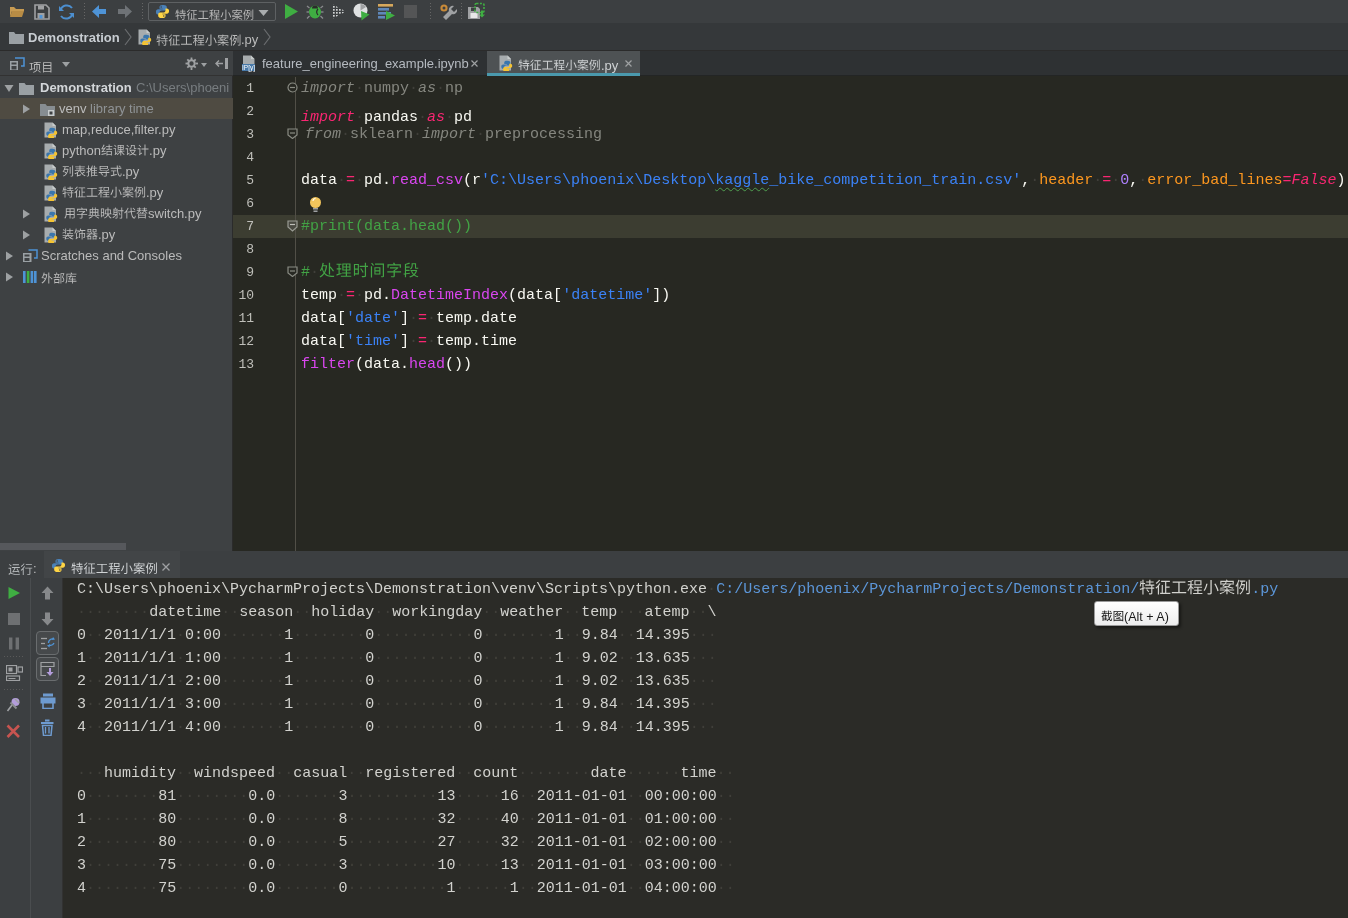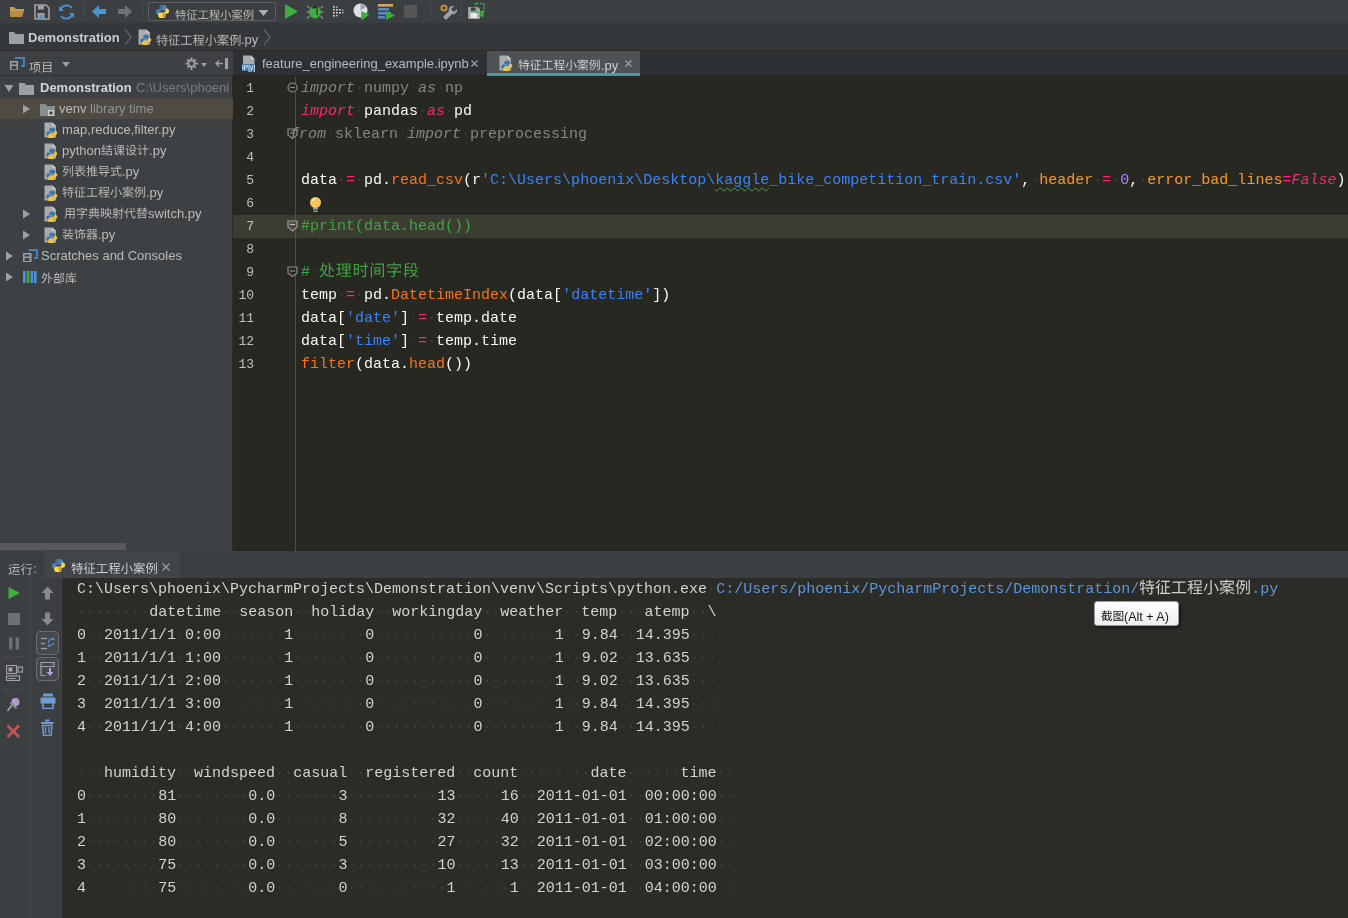--- a/index.html
+++ b/index.html
@@ -1,21 +1,21 @@
 <!DOCTYPE html>
 <html><head><meta charset="utf-8"><style>
 *{margin:0;padding:0;box-sizing:border-box}
 html,body{width:1348px;height:918px;overflow:hidden;background:#2b2b27}
 body{font-family:"Liberation Sans",sans-serif;position:relative}
 .abs{position:absolute}
 svg{display:inline-block}
 pre{font-family:"Liberation Mono",monospace;font-size:15px;line-height:23px;}
 .ui{font-size:13px;color:#bbbbbb}
 .w{color:#f8f8f2}.pk{color:#f92672}.str{color:#3b82f6}.num{color:#ae81ff}
-.fn{color:#f97316}.cm{color:#42a345}.gr{color:#85867f}.orn{color:#fd971f}
+.fn{color:#d946ef}.cm{color:#42a345}.gr{color:#85867f}.orn{color:#fd971f}
 .it{font-style:italic}
 .wd{color:#403f3a}
 </style></head>
 <body>
 <div class="abs" style="left:0;top:0;width:1348px;height:23px;background:#3c3f41"></div>
 <svg class="abs" style="left:8px;top:3px" width="17" height="17">
     <path d="M1 4 h5 l2 2 h8 v2 H4 L2 14 V4 Z" fill="#c79b52"></path>
     <path d="M4 8 h12 l-2 6 H2 Z" fill="#b88c45"></path>
   </svg>
 <svg class="abs" style="left:33px;top:3px" width="17" height="17">
@@ -373,22 +373,22 @@
 <svg class="abs" style="left:287px;top:266px" width="11" height="11">
     <path d="M1 1 h9 v6 l-4.5 3.5 L1 7 Z" fill="#272822" stroke="#8a8c84" stroke-width="1.2"></path>
     <path d="M3 5 h5" stroke="#8a8c84" stroke-width="1.2"></path>
   </svg>
 <svg class="abs" style="left:308px;top:196px" width="15" height="17">
     <circle cx="7.5" cy="6.5" r="5.5" fill="#f2c55c"></circle>
     <path d="M5 12 h5 v1.5 h-5 Z M5.5 14.5 h4 v1.5 h-4Z" fill="#9fa1a3"></path>
     <path d="M5 5 a2.5 2.5 0 0 1 2.5-2.5" fill="none" stroke="#fff" stroke-width="1.1"></path>
   </svg>
 <pre class="abs" style="left:301px;top:77px;height:23px"><span class="gr"><span class="it">import</span><span class="wd">·</span>numpy<span class="wd">·</span><span class="it">as</span><span class="wd">·</span>np</span></pre>
-<pre class="abs" style="left:301px;top:100px;height:23px"><span class="pk it">import</span><span class="w"><span class="wd">·</span>pandas<span class="wd">·</span></span><span class="pk it">as</span><span class="w"><span class="wd">·</span>pd</span></pre>
-<pre class="abs" style="left:290px;top:123px;height:23px"><span class="gr"><span class="it">from</span><span class="wd">·</span>sklearn<span class="wd">·</span><span class="it">import</span><span class="wd">·</span>preprocessing</span></pre>
+<pre class="abs" style="left:301px;top:106px;height:23px"><span class="pk it">import</span><span class="w"><span class="wd">·</span>pandas<span class="wd">·</span></span><span class="pk it">as</span><span class="w"><span class="wd">·</span>pd</span></pre>
+<pre class="abs" style="left:305px;top:123px;height:23px"><span class="gr"><span class="it">from</span><span class="wd">·</span>sklearn<span class="wd">·</span><span class="it">import</span><span class="wd">·</span>preprocessing</span></pre>
 <pre class="abs" style="left:301px;top:169px;height:23px"><span class="w">data<span class="wd">·</span></span><span class="pk">=</span><span class="w"><span class="wd">·</span>pd.</span><span class="fn">read_csv</span><span class="w">(r</span><span class="str">'C:\Users\phoenix\Desktop\<span style="text-decoration:underline wavy #4f9d4f 1px;text-underline-offset:3px">kaggle</span>_bike_competition_train.csv'</span><span class="w">,<span class="wd">·</span></span><span class="orn">header<span class="wd">·</span></span><span class="pk">=</span><span class="w"><span class="wd">·</span></span><span class="num">0</span><span class="w">,<span class="wd">·</span></span><span class="orn">error_bad_lines</span><span class="pk">=</span><span class="pk it">False</span><span class="w">)</span></pre>
 <pre class="abs" style="left:301px;top:215px;height:23px"><span class="cm">#print(data.head())</span></pre>
 <pre class="abs" style="left:301px;top:261px;height:23px"><span class="cm">#<span class="wd">·</span></span><svg style="fill:#42a345;vertical-align:-1.9px" width="101" height="16">
       <path transform="translate(0.0,14.1) scale(0.01600,-0.01600)" d="M426 612C407 471 372 356 324 262C283 330 250 417 225 528C234 555 243 583 252 612ZM220 836C193 640 131 451 52 347C72 337 99 317 113 305C139 340 163 382 185 430C212 334 245 256 284 194C218 95 134 25 34 -23C53 -34 83 -64 96 -81C188 -34 267 34 332 127C454 -17 615 -49 787 -49H934C939 -27 952 10 965 29C926 28 822 28 791 28C637 28 486 56 373 192C441 314 488 470 510 670L461 684L446 681H270C281 725 291 771 299 817ZM615 838V102H695V520C763 441 836 347 871 285L937 326C892 398 797 511 721 594L695 579V838Z"></path>
       <path transform="translate(16.8,14.1) scale(0.01600,-0.01600)" d="M476 540H629V411H476ZM694 540H847V411H694ZM476 728H629V601H476ZM694 728H847V601H694ZM318 22V-47H967V22H700V160H933V228H700V346H919V794H407V346H623V228H395V160H623V22ZM35 100 54 24C142 53 257 92 365 128L352 201L242 164V413H343V483H242V702H358V772H46V702H170V483H56V413H170V141C119 125 73 111 35 100Z"></path>
       <path transform="translate(33.6,14.1) scale(0.01600,-0.01600)" d="M474 452C527 375 595 269 627 208L693 246C659 307 590 409 536 485ZM324 402V174H153V402ZM324 469H153V688H324ZM81 756V25H153V106H394V756ZM764 835V640H440V566H764V33C764 13 756 6 736 6C714 4 640 4 562 7C573 -15 585 -49 590 -70C690 -70 754 -69 790 -56C826 -44 840 -22 840 33V566H962V640H840V835Z"></path>
       <path transform="translate(50.4,14.1) scale(0.01600,-0.01600)" d="M91 615V-80H168V615ZM106 791C152 747 204 684 227 644L289 684C265 726 211 785 164 827ZM379 295H619V160H379ZM379 491H619V358H379ZM311 554V98H690V554ZM352 784V713H836V11C836 -2 832 -6 819 -7C806 -7 765 -8 723 -6C733 -25 743 -57 747 -75C808 -75 851 -75 878 -63C904 -50 913 -31 913 11V784Z"></path>
       <path transform="translate(67.2,14.1) scale(0.01600,-0.01600)" d="M460 363V300H69V228H460V14C460 0 455 -5 437 -6C419 -6 354 -6 287 -4C300 -24 314 -58 319 -79C404 -79 457 -78 492 -67C528 -54 539 -32 539 12V228H930V300H539V337C627 384 717 452 779 516L728 555L711 551H233V480H635C584 436 519 392 460 363ZM424 824C443 798 462 765 475 736H80V529H154V664H843V529H920V736H563C549 769 523 814 497 847Z"></path>
       <path transform="translate(84.0,14.1) scale(0.01600,-0.01600)" d="M538 803V682C538 609 522 520 423 454C438 445 466 420 476 406C585 479 608 591 608 680V738H748V550C748 482 761 456 828 456C840 456 889 456 903 456C922 456 943 457 954 461C952 476 950 501 949 519C937 516 915 515 902 515C890 515 846 515 834 515C820 515 817 522 817 549V803ZM467 386V321H540L501 310C533 226 577 152 634 91C565 38 483 2 393 -20C408 -35 425 -64 433 -84C528 -57 614 -17 687 41C750 -12 826 -52 913 -77C924 -58 944 -28 961 -13C876 7 802 43 739 90C807 160 858 252 887 372L840 389L827 386ZM563 321H797C772 248 734 187 685 137C632 189 591 251 563 321ZM118 751V168L33 157L46 85L118 97V-66H191V109L435 150L431 215L191 179V324H415V392H191V529H416V596H191V705C278 728 373 757 445 790L383 846C321 813 214 775 120 750Z"></path>
     </svg></pre>

